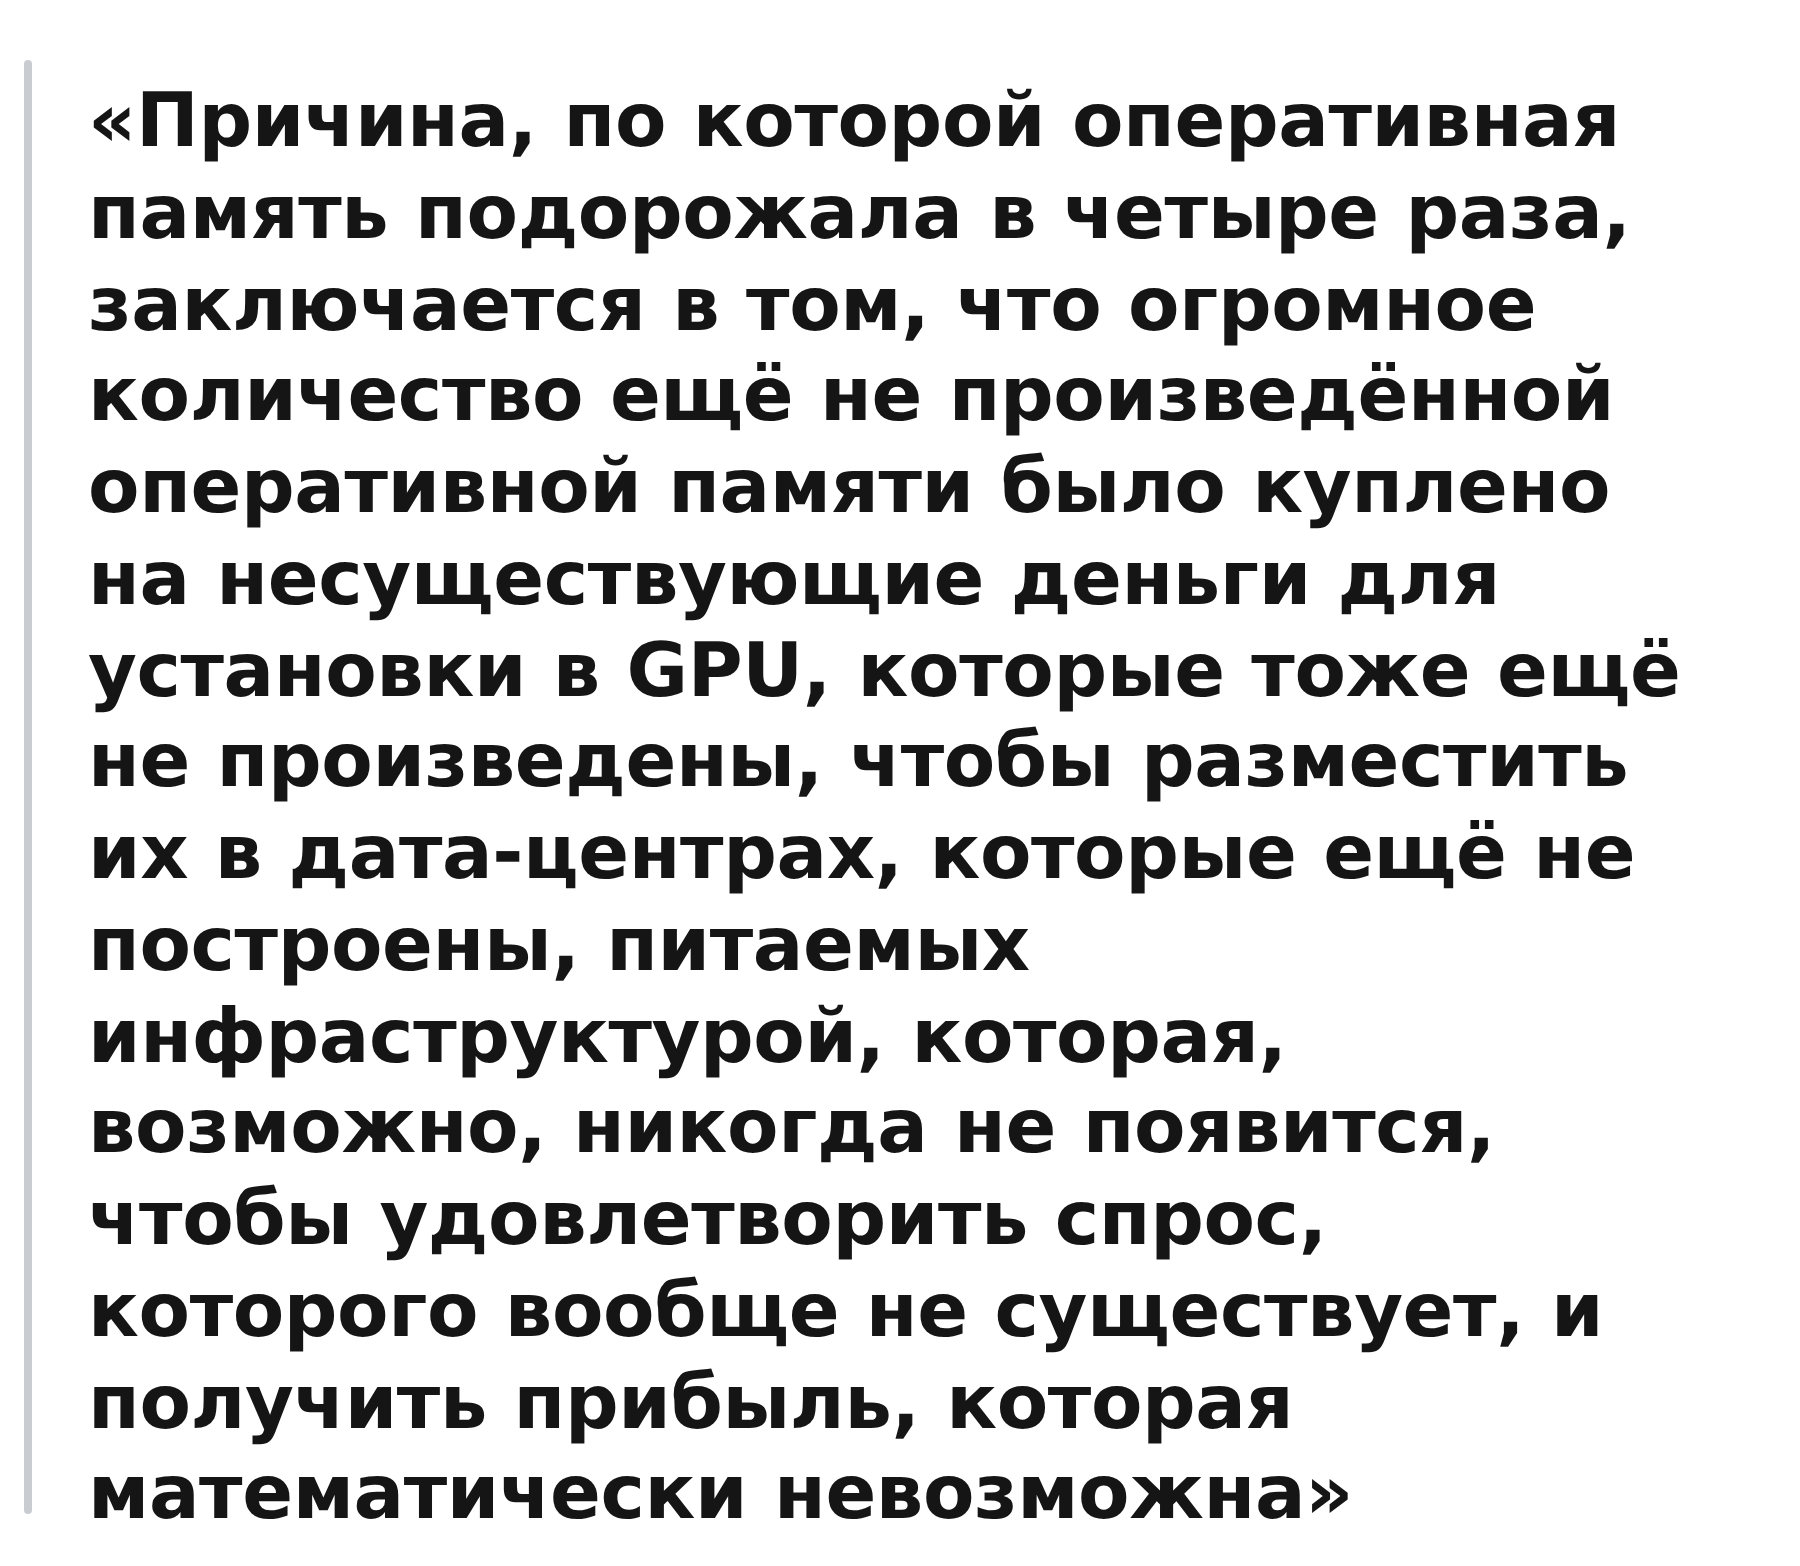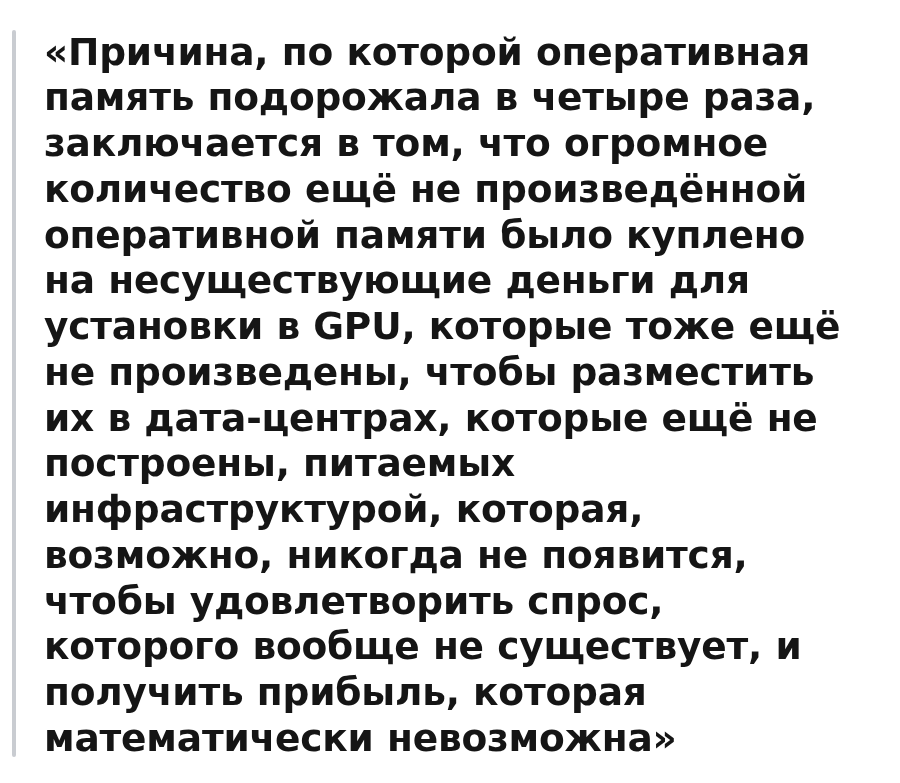--- a/index.html
+++ b/index.html
@@ -13,21 +13,21 @@
     font-family: "Liberation Sans", sans-serif;
     overflow: hidden;
   }
   .quote-wrap {
     position: relative;
     width: 900px;
     height: 783px;
     box-sizing: border-box;
     padding: 38px 40px 30px 44px;
     display: flex;
-    align-items: center;
+    align-items: flex-start;
   }
   .quote-bar {
     position: absolute;
     left: 12px;
     top: 30px;
     bottom: 26px;
     width: 4px;
     background: #c9ccd1;
     border-radius: 2px;
   }

